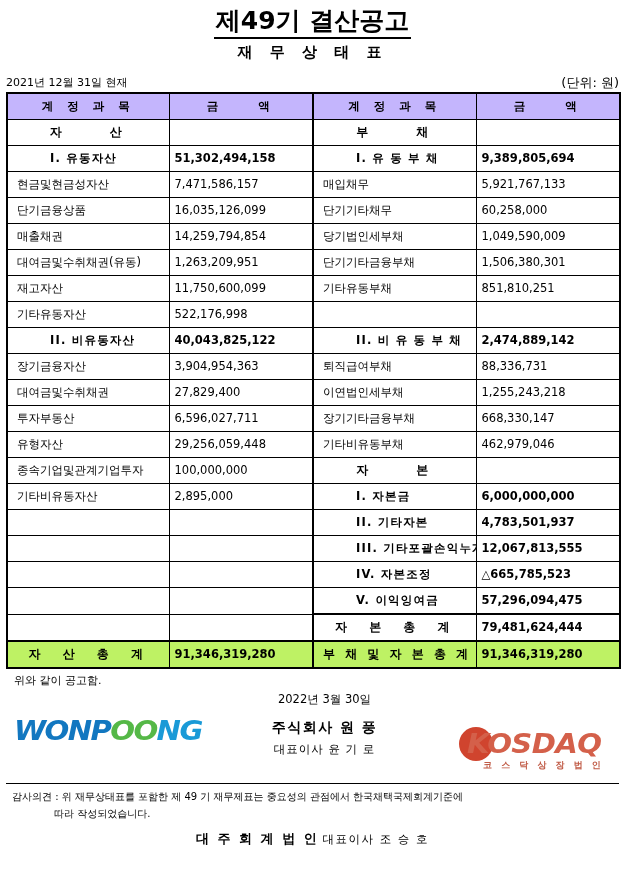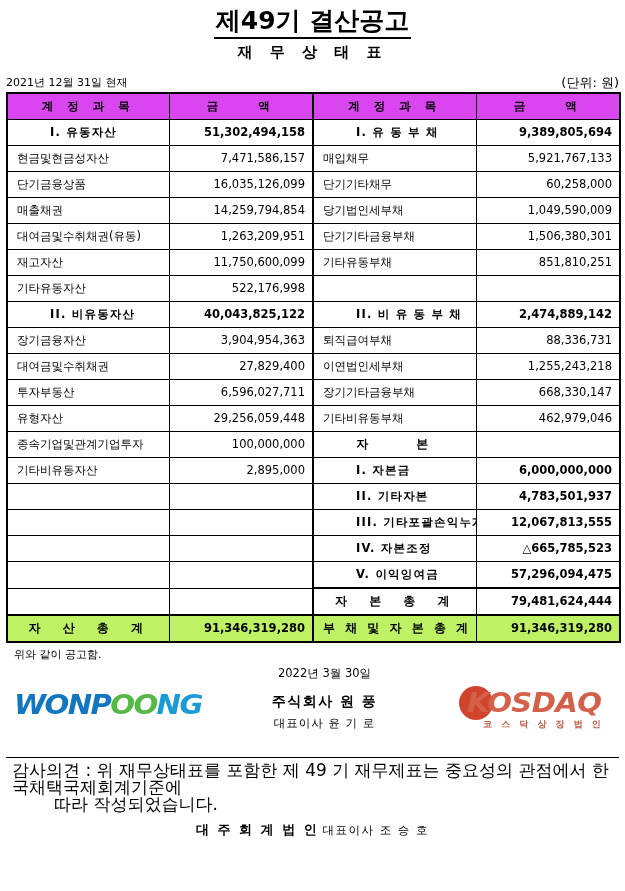--- a/index.html
+++ b/index.html
@@ -70,21 +70,21 @@
     vertical-align: middle;
     line-height: 13px;
     white-space: nowrap;
     overflow: hidden;
   }
   
   table.bs { border: 2px solid #000; }
   .sep-left { border-left: 2px solid #000 !important; }
 
   .hdr td {
-    background: #d946ef;
+    background: #c4b5fd;
     text-align: center;
     font-weight: bold;
     font-size: 11.5px;
     letter-spacing: 5px;
     height: 23px;
     padding-left: 5px;
   }
   .hdr td.amt-h { letter-spacing: 18px; padding-left: 18px; }
 
   .section-hd {
@@ -94,21 +94,21 @@
     letter-spacing: 22px;
     padding-left: 22px !important;
   }
   .roman {
     font-weight: bold;
     font-size: 11.5px;
   }
   .roman.sp { letter-spacing: 1.2px; padding-left: 42px; }
   .item { padding-left: 9px !important; font-size: 11.5px; }
   .num {
-    text-align: right;
+    text-align: left;
     font-size: 11.5px;
     padding-right: 7px !important;
     font-variant-numeric: tabular-nums;
   }
   .num.b { font-weight: bold; }
   .total-lbl {
     text-align: center;
     font-weight: bold;
     font-size: 12px;
     letter-spacing: 9px;
@@ -161,21 +161,21 @@
     transform-origin: left center;
   }
   .logo-wonpoong .b1 { color: #1277c0; }
   .logo-wonpoong .b2 { color: #1a9ad7; }
   .logo-wonpoong .gr { color: #55b847; }
 
   
   .logo-kosdaq {
     position: absolute;
     right: 10px;
-    top: 18px;
+    top: 33px;
     width: 160px;
     height: 58px;
   }
   .kos-circle {
     position: absolute;
     left: 4px;
     top: 3px;
     width: 34px;
     height: 34px;
     border-radius: 50%;
@@ -201,21 +201,21 @@
     font-weight: bold;
     color: #c05a45;
     letter-spacing: 3px;
   }
 
   .audit-sep {
     border-top: 1.5px solid #000;
     margin: 0 6px;
   }
   .audit-text {
-    font-size: 17px;
+    font-size: 10px;
     line-height: 17px;
     margin: 4px 10px 0 12px;
   }
   .audit-text .l2 { display: block; margin-left: 42px; }
   .auditor {
     text-align: center;
     margin-top: 9px;
     font-size: 12px;
     line-height: 15px;
   }
@@ -241,20 +241,26 @@
       <col class="c-amt2">
   </colgroup>
   <tbody id="bs-body">
       <tr class="hdr">
         <td>계 정 과 목</td>
         <td class="amt-h">금 액</td>
         <td class="sep-left">계 정 과 목</td>
         <td class="amt-h">금 액</td>
       </tr>
       <tr>
+        <td class=" section-hd">자 산</td>
+        <td></td>
+        <td class="sep-left section-hd">부 채</td>
+        <td></td>
+      </tr>
+      <tr>
         <td class=" roman sp">I. 유동자산</td>
         <td class=" num b">51,302,494,158</td>
         <td class="sep-left roman sp">I. 유 동 부 채</td>
         <td class=" num b">9,389,805,694</td>
       </tr>
       <tr>
         <td class=" item">현금및현금성자산</td>
         <td class=" num">7,471,586,157</td>
         <td class="sep-left item">매입채무</td>
         <td class=" num">5,921,767,133</td>

